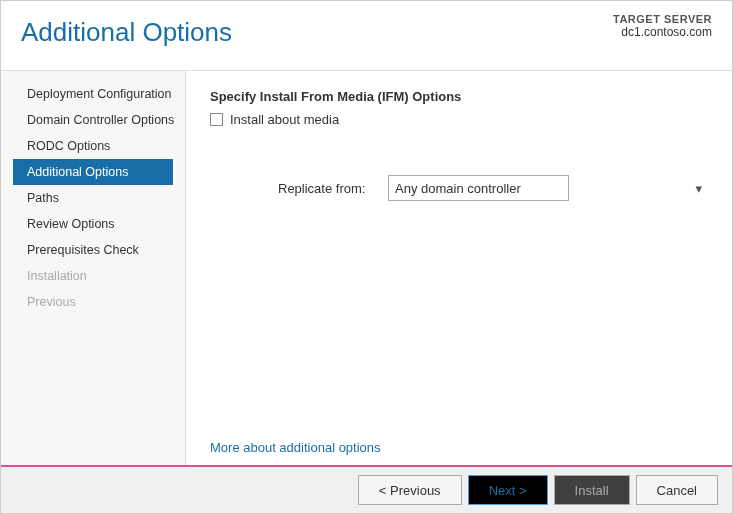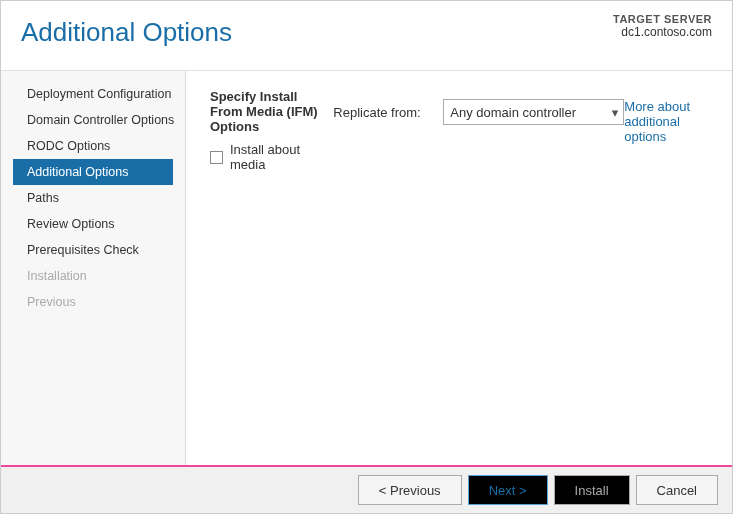--- a/index.html
+++ b/index.html
@@ -84,21 +84,21 @@
       color: #aaa;
       cursor: default;
     }
 
     
     .content-area {
       flex: 1;
       padding: 18px 24px 10px 24px;
       overflow-y: auto;
       display: flex;
-      flex-direction: row;
+      flex-direction: column;
     }
 
     .section-title {
       font-size: 13px;
       font-weight: 600;
       color: #333;
       margin-bottom: 8px;
     }
 
     .ifm-section {
@@ -135,21 +135,22 @@
       color: #333;
     }
 
     .replication-section {
       margin-bottom: 16px;
     }
 
     .replicate-row {
       display: flex;
       align-items: center;
-      margin-top: 10px;
+      margin-top: 26px;
+      justify-content: flex-end;
     }
     .replicate-label {
       font-size: 13px;
       color: #333;
       width: 110px;
       flex-shrink: 0;
     }
 
     .dropdown-select {
       flex: 1;
@@ -213,21 +214,21 @@
       min-width: 75px;
       height: 30px;
     }
     .btn.primary {
       background: #000000;
       border-color: #5a9fd4;
       color: #1a6ea8;
     }
     .btn.disabled-btn {
       color: #aaa;
-      background: #000000;
+      background: #404040;
       cursor: default;
     }
   </style>
 </head>
 <body>
 
 <div class="main-container">
 
   <div class="header">
     <div class="header-title">Additional Options</div>

